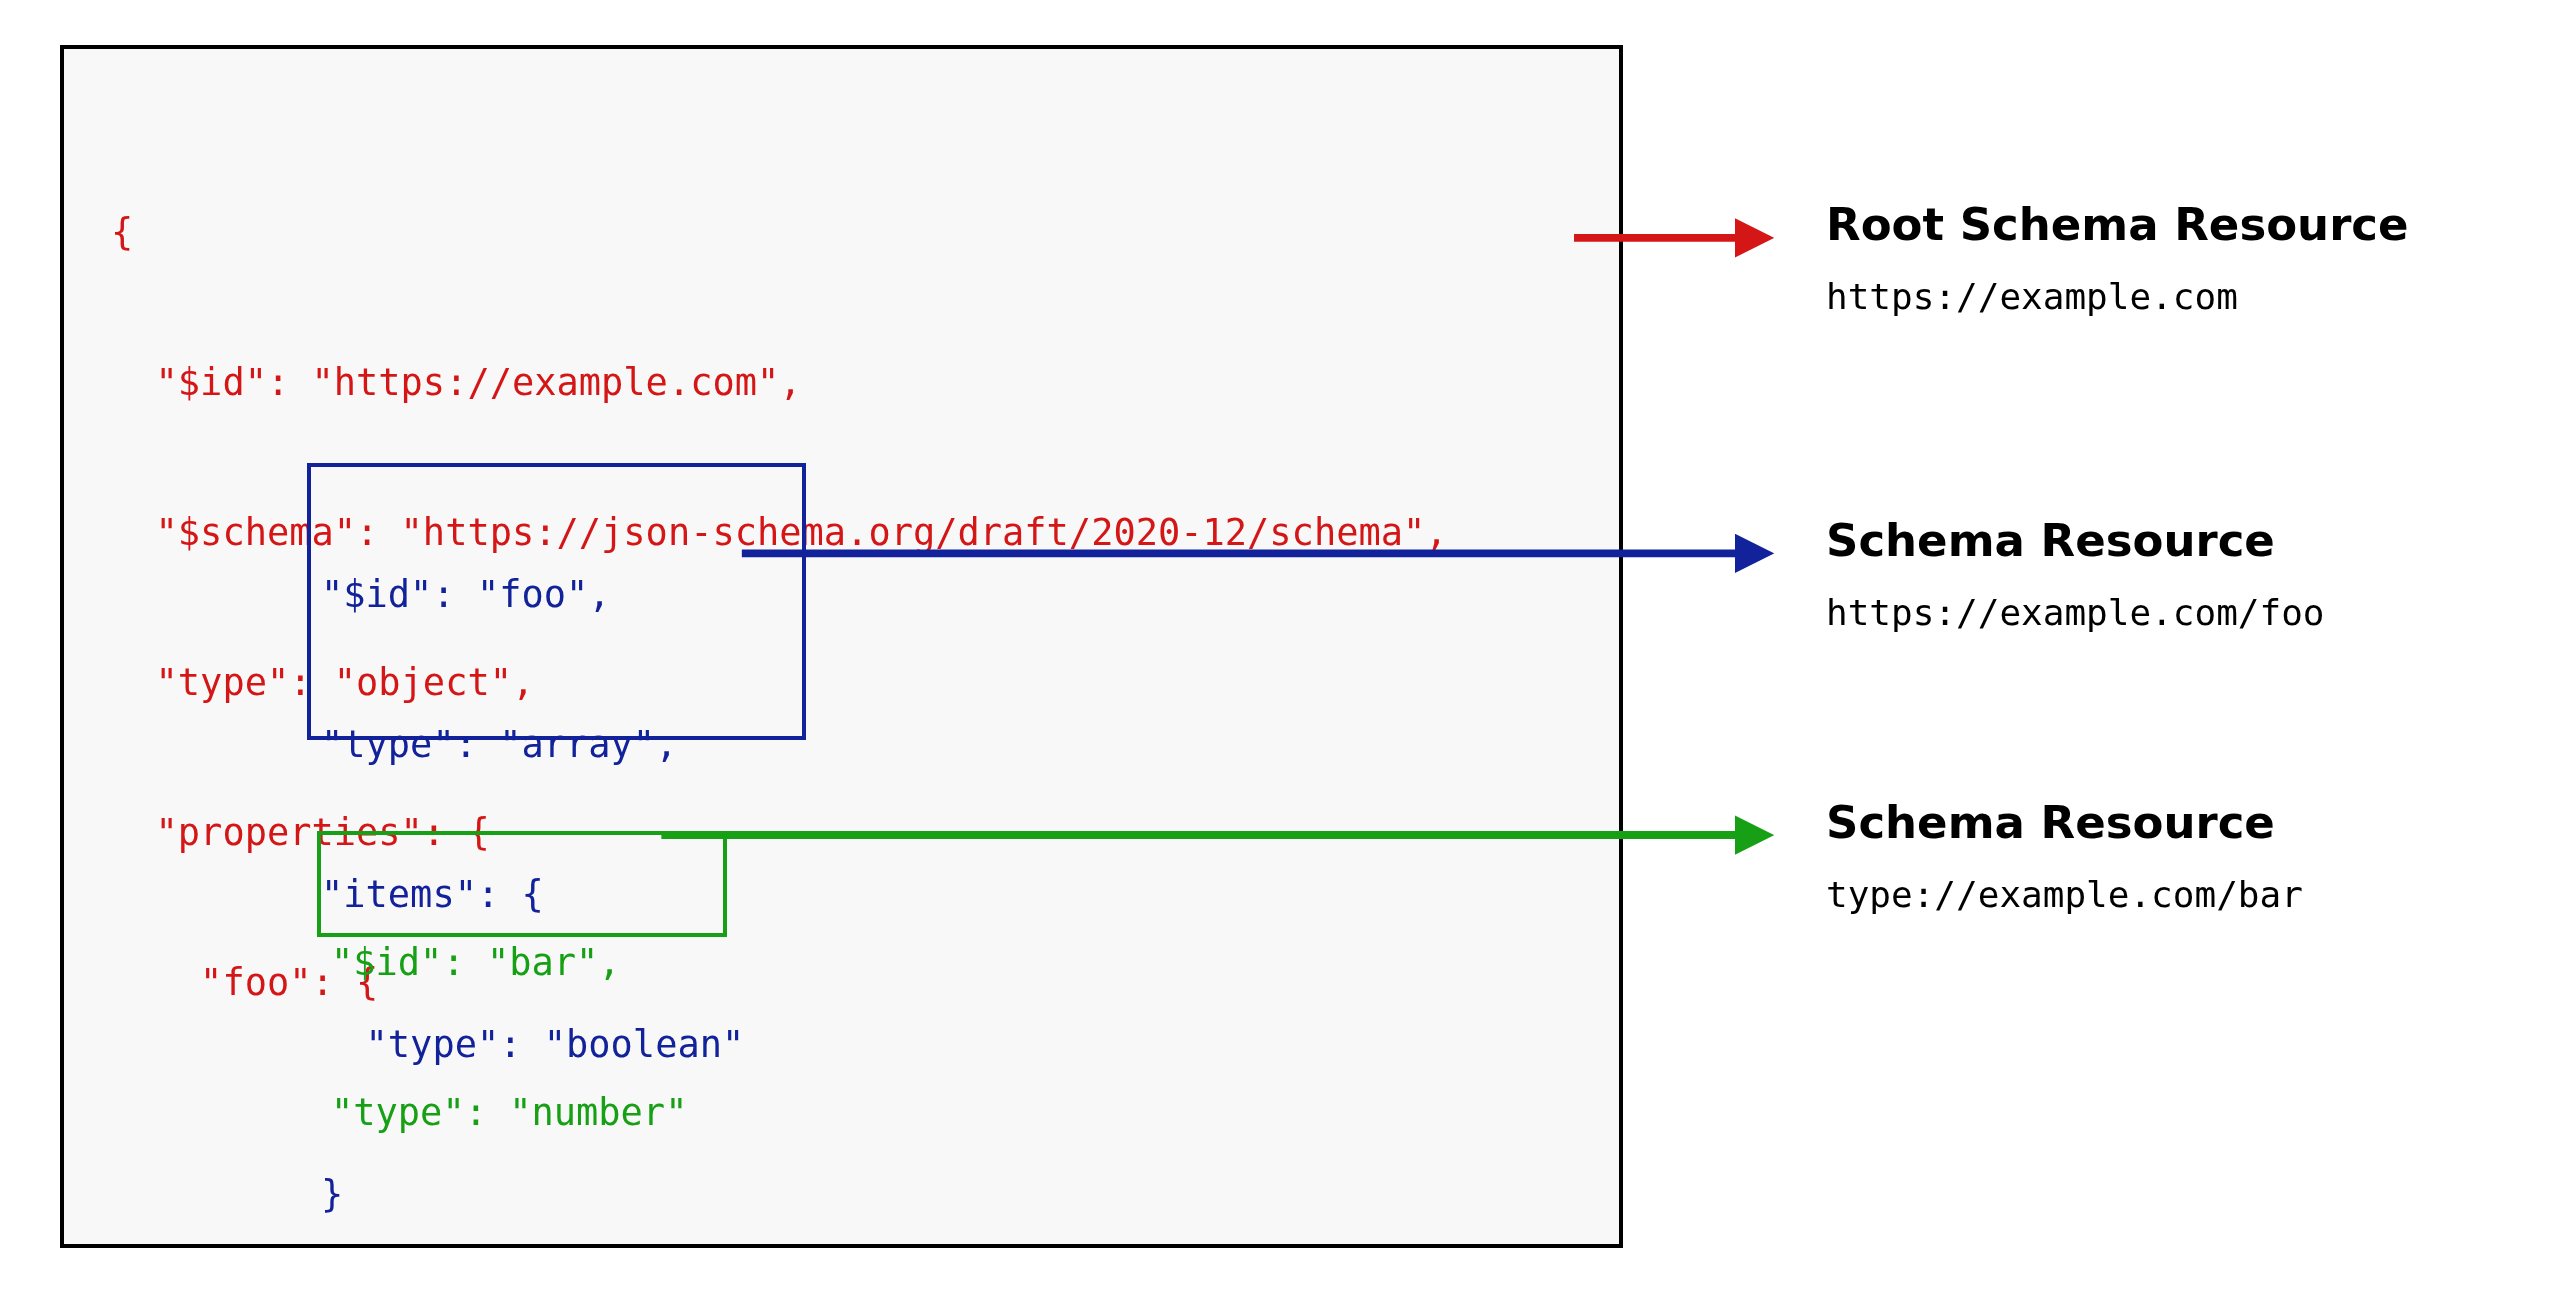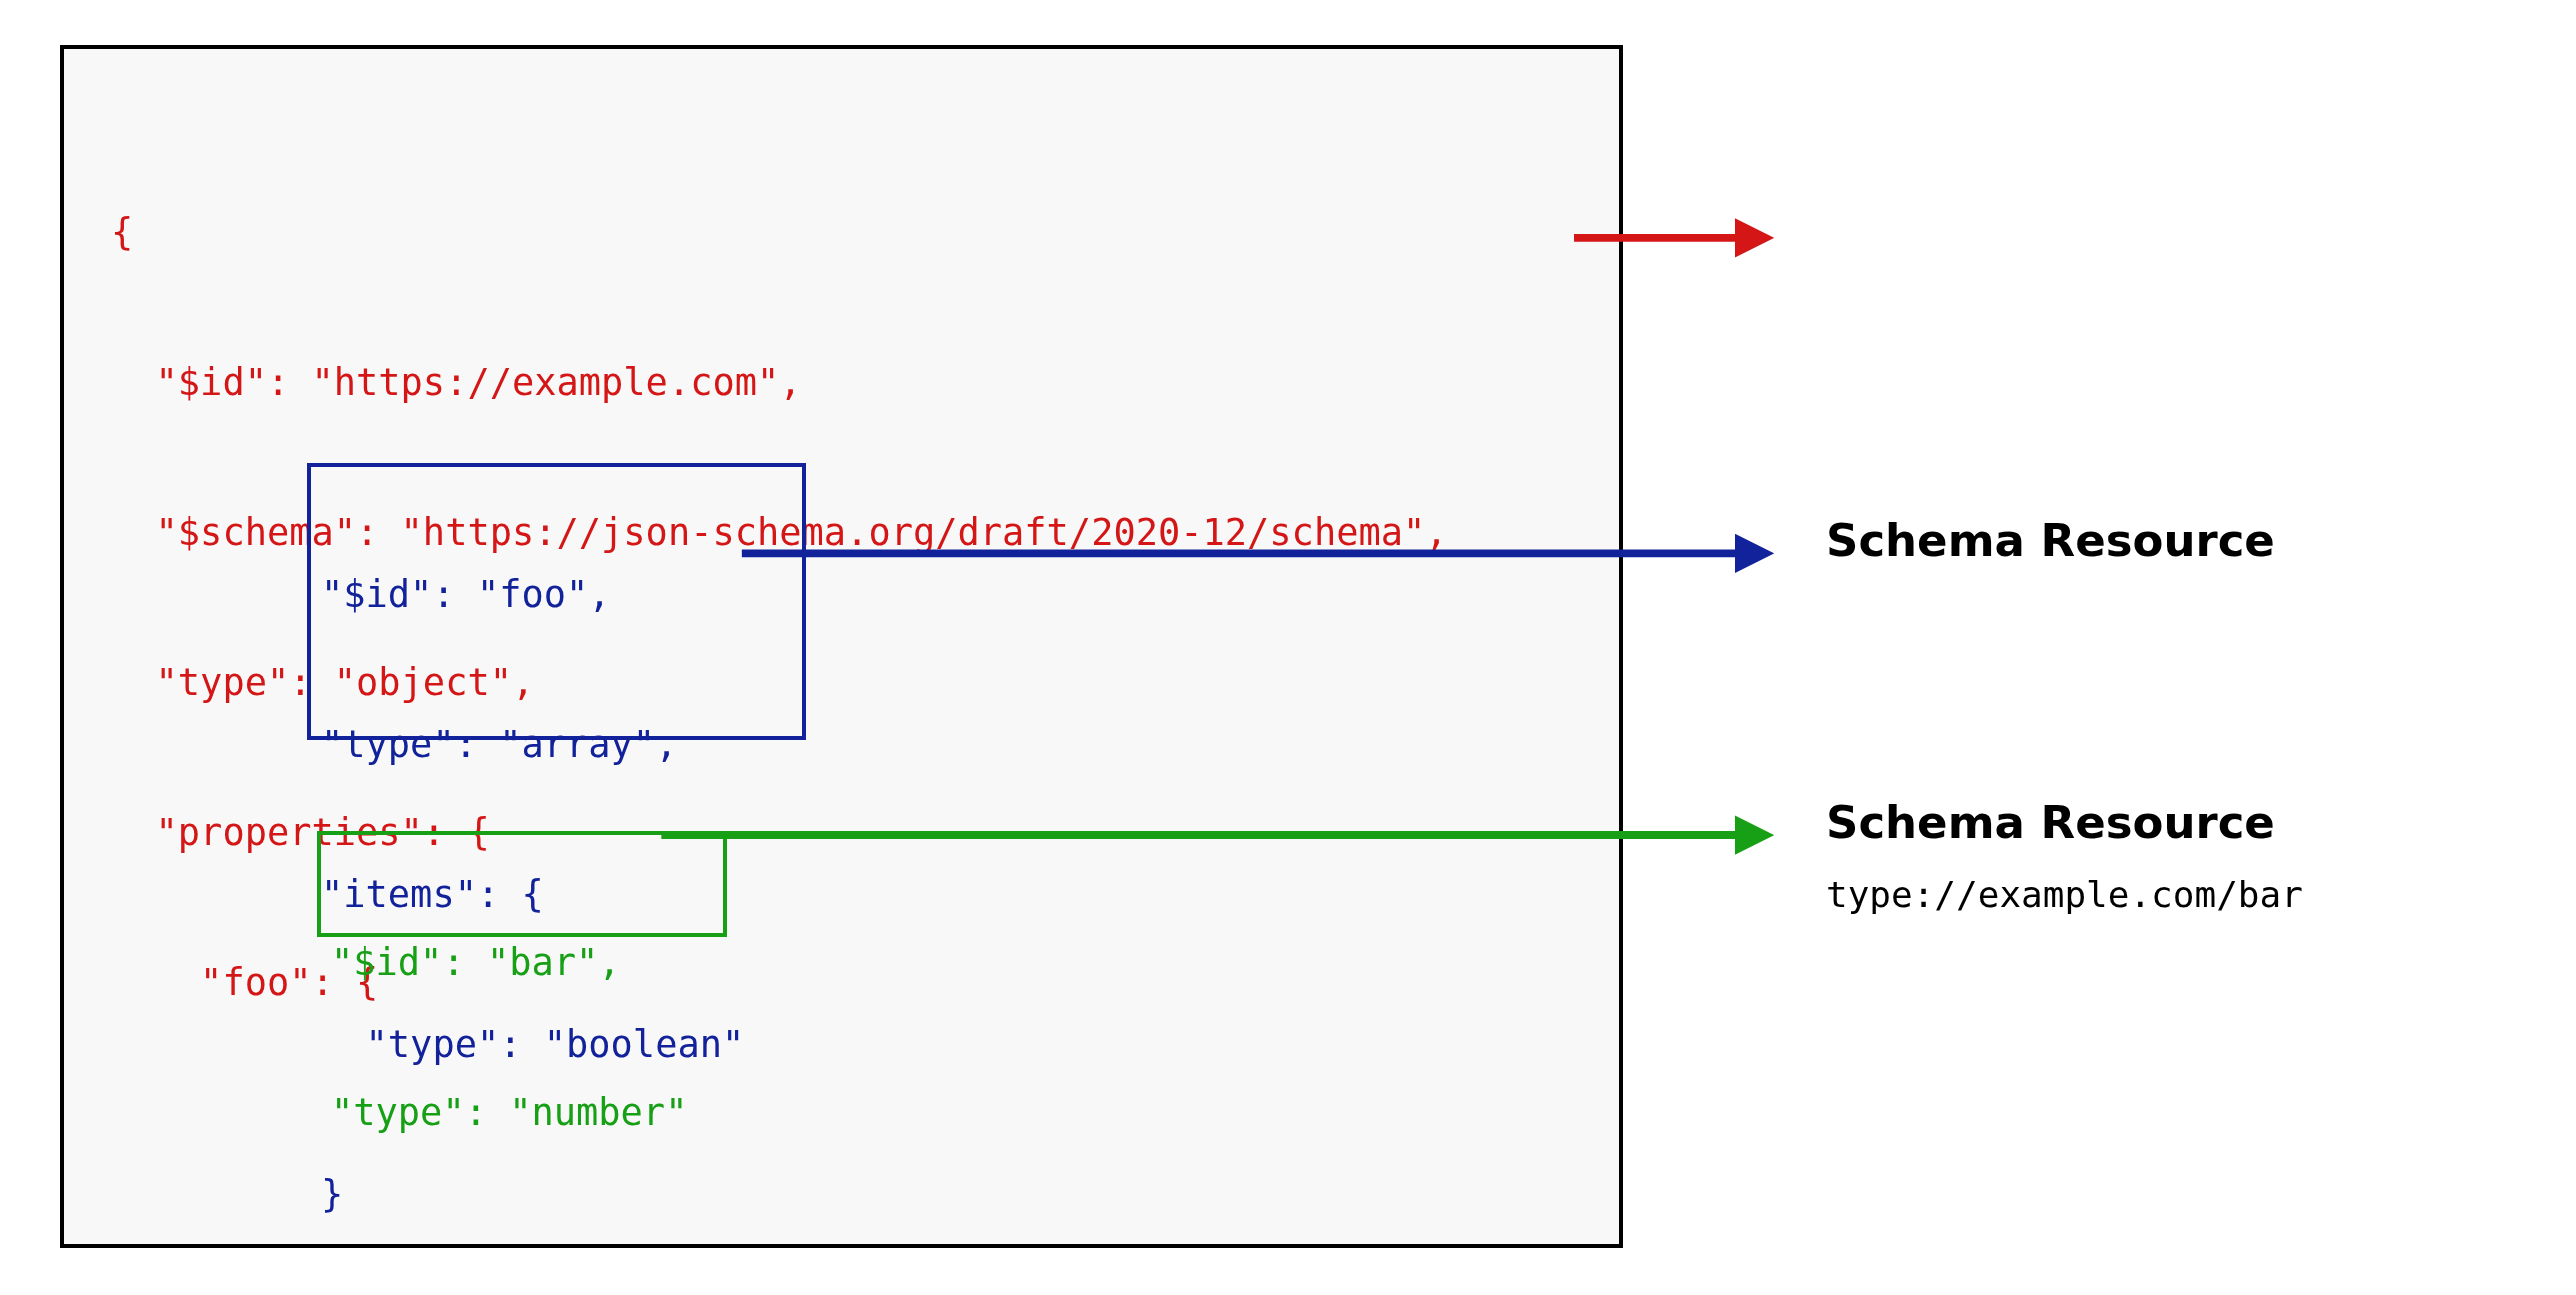--- a/index.html
+++ b/index.html
@@ -175,23 +175,28 @@
       </marker>
     </defs>
 
     <line x1="2190" y1="331" x2="2440" y2="331" stroke="#d41616" stroke-width="11" marker-end="url(#head-red)"></line>
 
     <line x1="1032" y1="770" x2="2440" y2="770" stroke="#12229a" stroke-width="11" marker-end="url(#head-blue)"></line>
 
     <line x1="920" y1="1162" x2="2440" y2="1162" stroke="#17a016" stroke-width="11" marker-end="url(#head-green)"></line>
   </svg>
 
+  <div class="annot" id="annot-root">
+    <div class="annot-title">Root Schema Resource</div>
+    <div class="annot-url">https://example.com</div>
+  </div>
 
   <div class="annot" id="annot-foo">
     <div class="annot-title">Schema Resource</div>
+    <div class="annot-url">https://example.com/foo</div>
   </div>
 
   <div class="annot" id="annot-bar">
     <div class="annot-title">Schema Resource</div>
     <div class="annot-url">type://example.com/bar</div>
   </div>
 
 </div>
 
 

